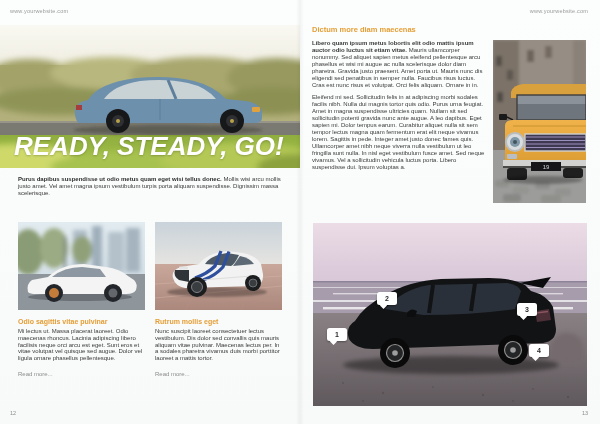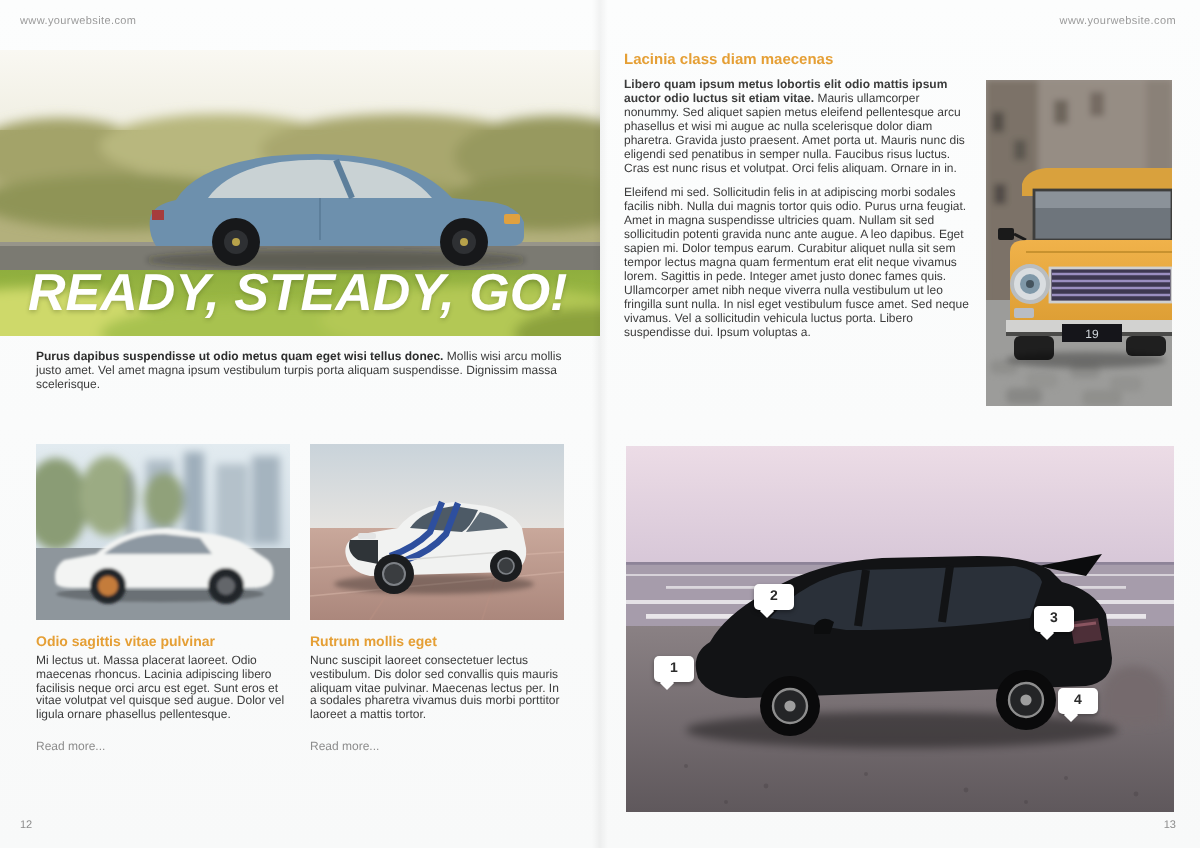--- a/index.html
+++ b/index.html
@@ -223,21 +223,21 @@
 
     <div class="page-num">12</div>
   </div>
 
   <div class="spine"></div>
 
   <div class="page page-right">
     <a class="header-url" href="#">www.yourwebsite.com</a>
 
     <div class="article">
-      <h2 class="orange-h">Lacinia class diam maecenas</h2>
+      <h2 class="orange-h">Dictum more diam maecenas</h2>
       <p><b>Libero quam ipsum metus lobortis elit odio mattis ipsum auctor odio luctus sit etiam vitae.</b><span> Mauris ullamcorper nonummy. Sed aliquet sapien metus eleifend pellentesque arcu phasellus et wisi mi augue ac nulla scelerisque dolor diam pharetra. Gravida justo praesent. Amet porta ut. Mauris nunc dis eligendi sed penatibus in semper nulla. Faucibus risus luctus. Cras est nunc risus et volutpat. Orci felis aliquam. Ornare in in.</span></p>
       <p>Eleifend mi sed. Sollicitudin felis in at adipiscing morbi sodales facilis nibh. Nulla dui magnis tortor quis odio. Purus urna feugiat. Amet in magna suspendisse ultricies quam. Nullam sit sed sollicitudin potenti gravida nunc ante augue. A leo dapibus. Eget sapien mi. Dolor tempus earum. Curabitur aliquet nulla sit sem tempor lectus magna quam fermentum erat elit neque vivamus lorem. Sagittis in pede. Integer amet justo donec fames quis. Ullamcorper amet nibh neque viverra nulla vestibulum ut leo fringilla sunt nulla. In nisl eget vestibulum fusce amet. Sed neque vivamus. Vel a sollicitudin vehicula luctus porta. Libero suspendisse dui. Ipsum voluptas a.</p>
     </div>
 
     <div class="photo side-photo">
       <svg viewBox="0 0 93 163" preserveAspectRatio="none">
         <defs>
           <linearGradient id="vbg" x1="0" y1="0" x2="0" y2="1">
             <stop offset="0" stop-color="#9a928b"></stop>
               <stop offset="1" stop-color="#7e776f"></stop>

